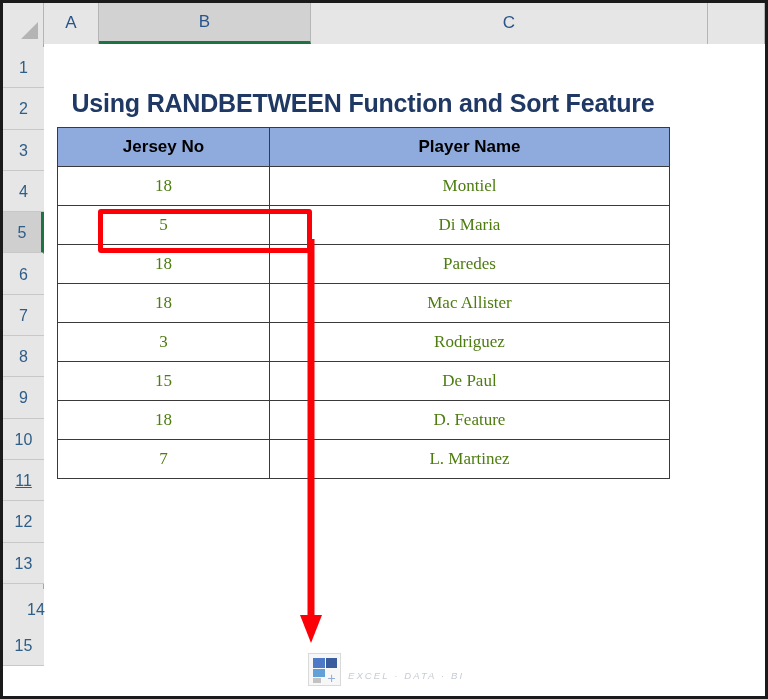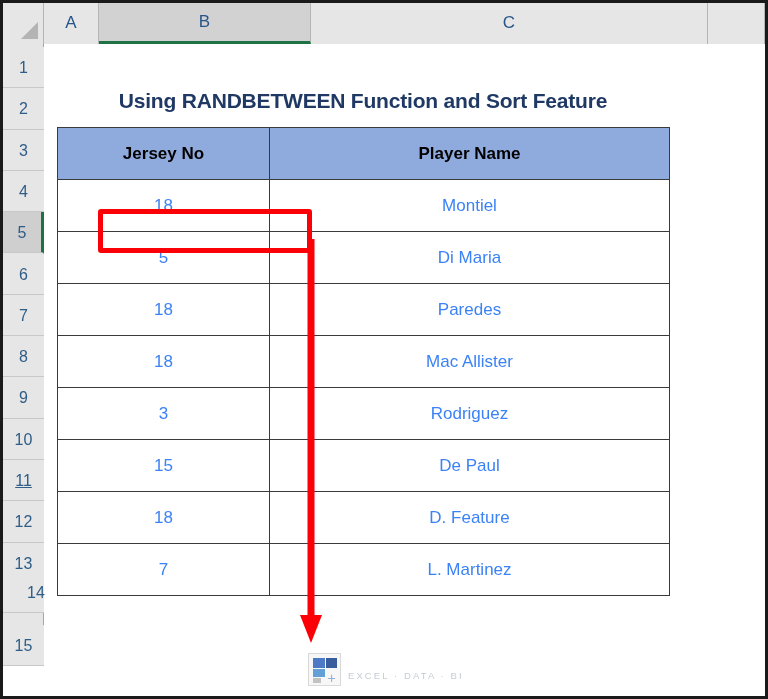--- a/index.html
+++ b/index.html
@@ -108,21 +108,21 @@
     background: #ffffff;
   }
 
   
   .sheet-title {
     position: absolute;
     left: 54px;
     top: 86px;
     width: 612px;
     text-align: center;
-    font-size: 21px;
+    font-size: 25px;
     font-weight: bold;
     color: #1f3864;
     font-family: "Liberation Sans", sans-serif;
     letter-spacing: -0.2px;
   }
   .title-rule {
     position: absolute;
     left: 54px;
     top: 124px;
     width: 612px;
@@ -135,39 +135,40 @@
     position: absolute;
     left: 54px;
     top: 124px;
     border-collapse: collapse;
     table-layout: fixed;
     width: 612px;
   }
   .data-table th,
   .data-table td {
     border: 1px solid #3a3a3a;
-    height: 52px;
+    height: 39px;
     text-align: center;
     vertical-align: middle;
     font-family: "Liberation Sans", sans-serif;
     box-sizing: border-box;
     padding: 0;
     margin-top: 12px;
   }
   .data-table th {
     background: #8faadc;
     color: #000000;
     font-size: 17px;
     font-weight: bold;
   }
   .data-table td {
     background: #ffffff;
-    color: #3b82f6;
+    color: #4d7c0f;
     font-size: 17px;
     font-weight: normal;
+    font-family: Liberation Serif, serif;
   }
   .col-jersey { width: 212px; }
   .col-player { width: 400px; }
 
   
   .sel-box {
     position: absolute;
     left: 95px;
     top: 206px;
     width: 214px;
@@ -235,20 +236,21 @@
     color: #a9bce6;
     font-family: "Liberation Sans", sans-serif;
     letter-spacing: 0.2px;
   }
   .wm-tag {
     font-size: 9.5px;
     color: #c3c9d2;
     letter-spacing: 2.1px;
     font-family: "Liberation Sans", sans-serif;
     margin-top: 13px;
+    font-style: italic;
   }
 </style>
 </head>
 <body>
 
 <div id="screenshot">
 
   <div class="sheet"></div>
 
   <div class="sheet-title">Using RANDBETWEEN Function and Sort Feature</div>
@@ -324,21 +326,21 @@
       <div class="row-head" style="top: 126.9px; height: 41.3px; line-height: 41.3px;">4</div>
       <div class="row-head selected" style="top: 168.2px; height: 41.3px; line-height: 41.3px;">5</div>
       <div class="row-head" style="top: 209.5px; height: 41.3px; line-height: 41.3px;">6</div>
       <div class="row-head" style="top: 250.8px; height: 41.3px; line-height: 41.3px;">7</div>
       <div class="row-head" style="top: 292.1px; height: 41.3px; line-height: 41.3px;">8</div>
       <div class="row-head" style="top: 333.4px; height: 41.3px; line-height: 41.3px;">9</div>
       <div class="row-head" style="top: 374.7px; height: 41.3px; line-height: 41.3px;">10</div>
       <div class="row-head" style="top: 416px; height: 41.3px; line-height: 41.3px; text-decoration: underline;">11</div>
       <div class="row-head" style="top: 457.3px; height: 41.3px; line-height: 41.3px;">12</div>
       <div class="row-head" style="top: 498.6px; height: 41.3px; line-height: 41.3px;">13</div>
-      <div class="row-head" style="top: 528px; height: 41.3px; line-height: 41.3px; padding-left: 24px;">14</div>
+      <div class="row-head" style="top: 545px; height: 41.3px; line-height: 41.3px; padding-left: 24px;">14</div>
       <div class="row-head" style="top: 581.2px; height: 41.3px; line-height: 41.3px;">15</div>
     </div>
 
   <div class="col-header-strip">
       <div class="col-head" style="left: 41px; width: 55px;">A</div>
       <div class="col-head selected" style="left: 96px; width: 212px;">B</div>
       <div class="col-head" style="left: 308px; width: 397px;">C</div>
       <div class="col-head" style="left: 705px; width: 57px;"></div>
     </div>
   <div class="corner-cell">

